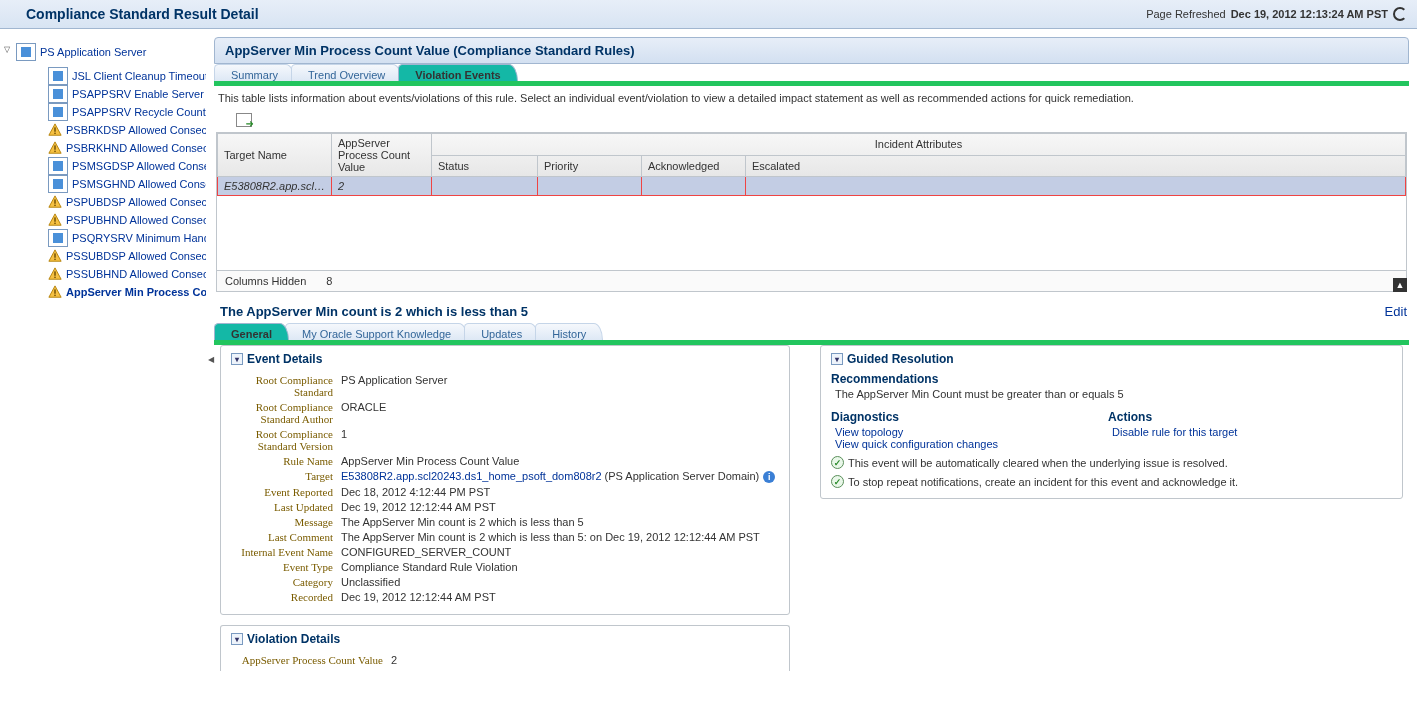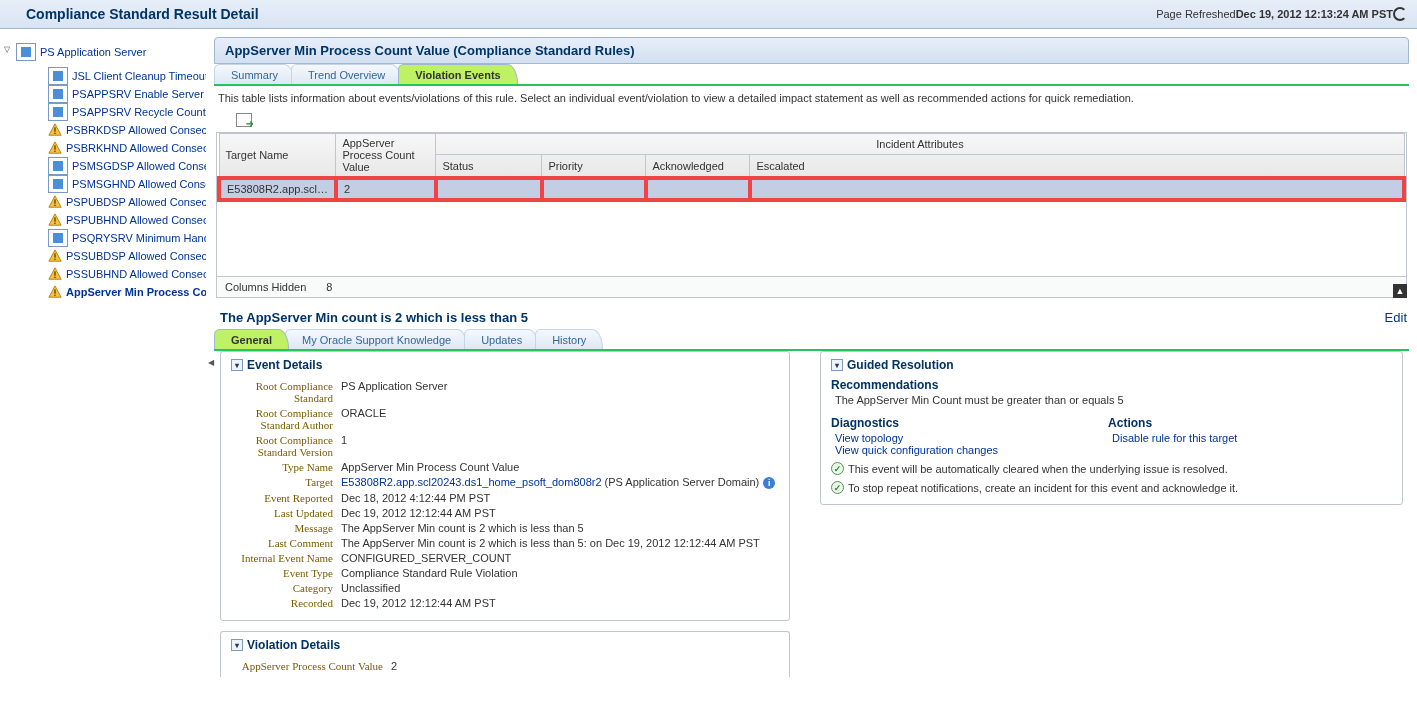--- a/index.html
+++ b/index.html
@@ -22,20 +22,21 @@
   font-size: 14px;
   font-weight: bold;
   color: #003366;
   margin-left: 16px;
 }
 .header-right {
   font-size: 11px;
   color: #333;
   display: flex;
   align-items: center;
+  gap: 5px;
 }
 .header-right b { font-weight: bold; }
 .refresh-icon {
   display: inline-block;
   width: 14px;
   height: 14px;
   border: 2px solid #333;
   border-right-color: transparent;
   border-radius: 50%;
   position: relative;
@@ -137,38 +138,38 @@
   border:1px solid #a1b6d0;
   border-radius: 4px 4px 0 0;
   padding:5px 10px;
   color:#003366;
   font-weight:bold;
   font-size:13px;
 }
 .tabs {
   display:flex;
   height:22px;
-  border-bottom:2px solid #22c55e;
+  border-bottom:5px solid #22c55e;
   background:#fff;
 }
 .tab {
   padding:4px 16px 3px;
   font-size:11px;
   color:#336699;
   border:1px solid #c5d5e8;
   border-bottom:none;
   border-top-left-radius:6px;
   border-top-right-radius:12px 22px;
   margin-right:-4px;
   background:linear-gradient(to bottom,#f5f8fc,#dde8f5);
   cursor:pointer;
   position:relative;
 }
 .tab.active {
-  background:#bef264;
+  background:#14b8a6;
   font-weight:bold;
   color:#333;
   z-index:2;
   border-color:#a1b6d0;
 }
 .description {
   padding: 6px 4px;
   color:#333;
   font-size:11px;
 }
@@ -199,23 +200,24 @@
 }
 .grid table { width:100%; border-collapse:collapse; }
 .grid th {
   border:1px solid #c0c6cc;
   text-align:left;
   padding:3px 6px;
   font-weight:normal;
   color:#333;
 }
 .grid td {
-  border:4px solid #ef4444;
+  border:1px solid #ef4444;
   padding:3px 6px;
   background:#c3cde4;
+  font-style:italic;
 }
 .grid-footer {
   border-top:1px solid #c0c6cc;
   padding:4px 8px;
   color:#333;
   background:#fafafa;
   display:flex;
   gap:20px;
 }
 .detail-header {
@@ -524,21 +526,21 @@
               </div>
               <div class="kv-row">
                 <div class="kv-label">Root Compliance Standard Author</div>
                 <div class="kv-value">ORACLE</div>
               </div>
               <div class="kv-row">
                 <div class="kv-label">Root Compliance Standard Version</div>
                 <div class="kv-value">1</div>
               </div>
               <div class="kv-row">
-                <div class="kv-label">Type Name</div>
+                <div class="kv-label">Rule Name</div>
                 <div class="kv-value">AppServer Min Process Count Value</div>
               </div>
               <div class="kv-row">
                 <div class="kv-label">Target</div>
                 <div class="kv-value"><a href="#">E53808R2.app.scl20243.ds1_home_psoft_dom808r2</a> (PS Application Server Domain)<span class="info-dot">i</span></div>
               </div>
               <div class="kv-row">
                 <div class="kv-label">Event Reported</div>
                 <div class="kv-value">Dec 18, 2012 4:12:44 PM PST</div>
               </div>

